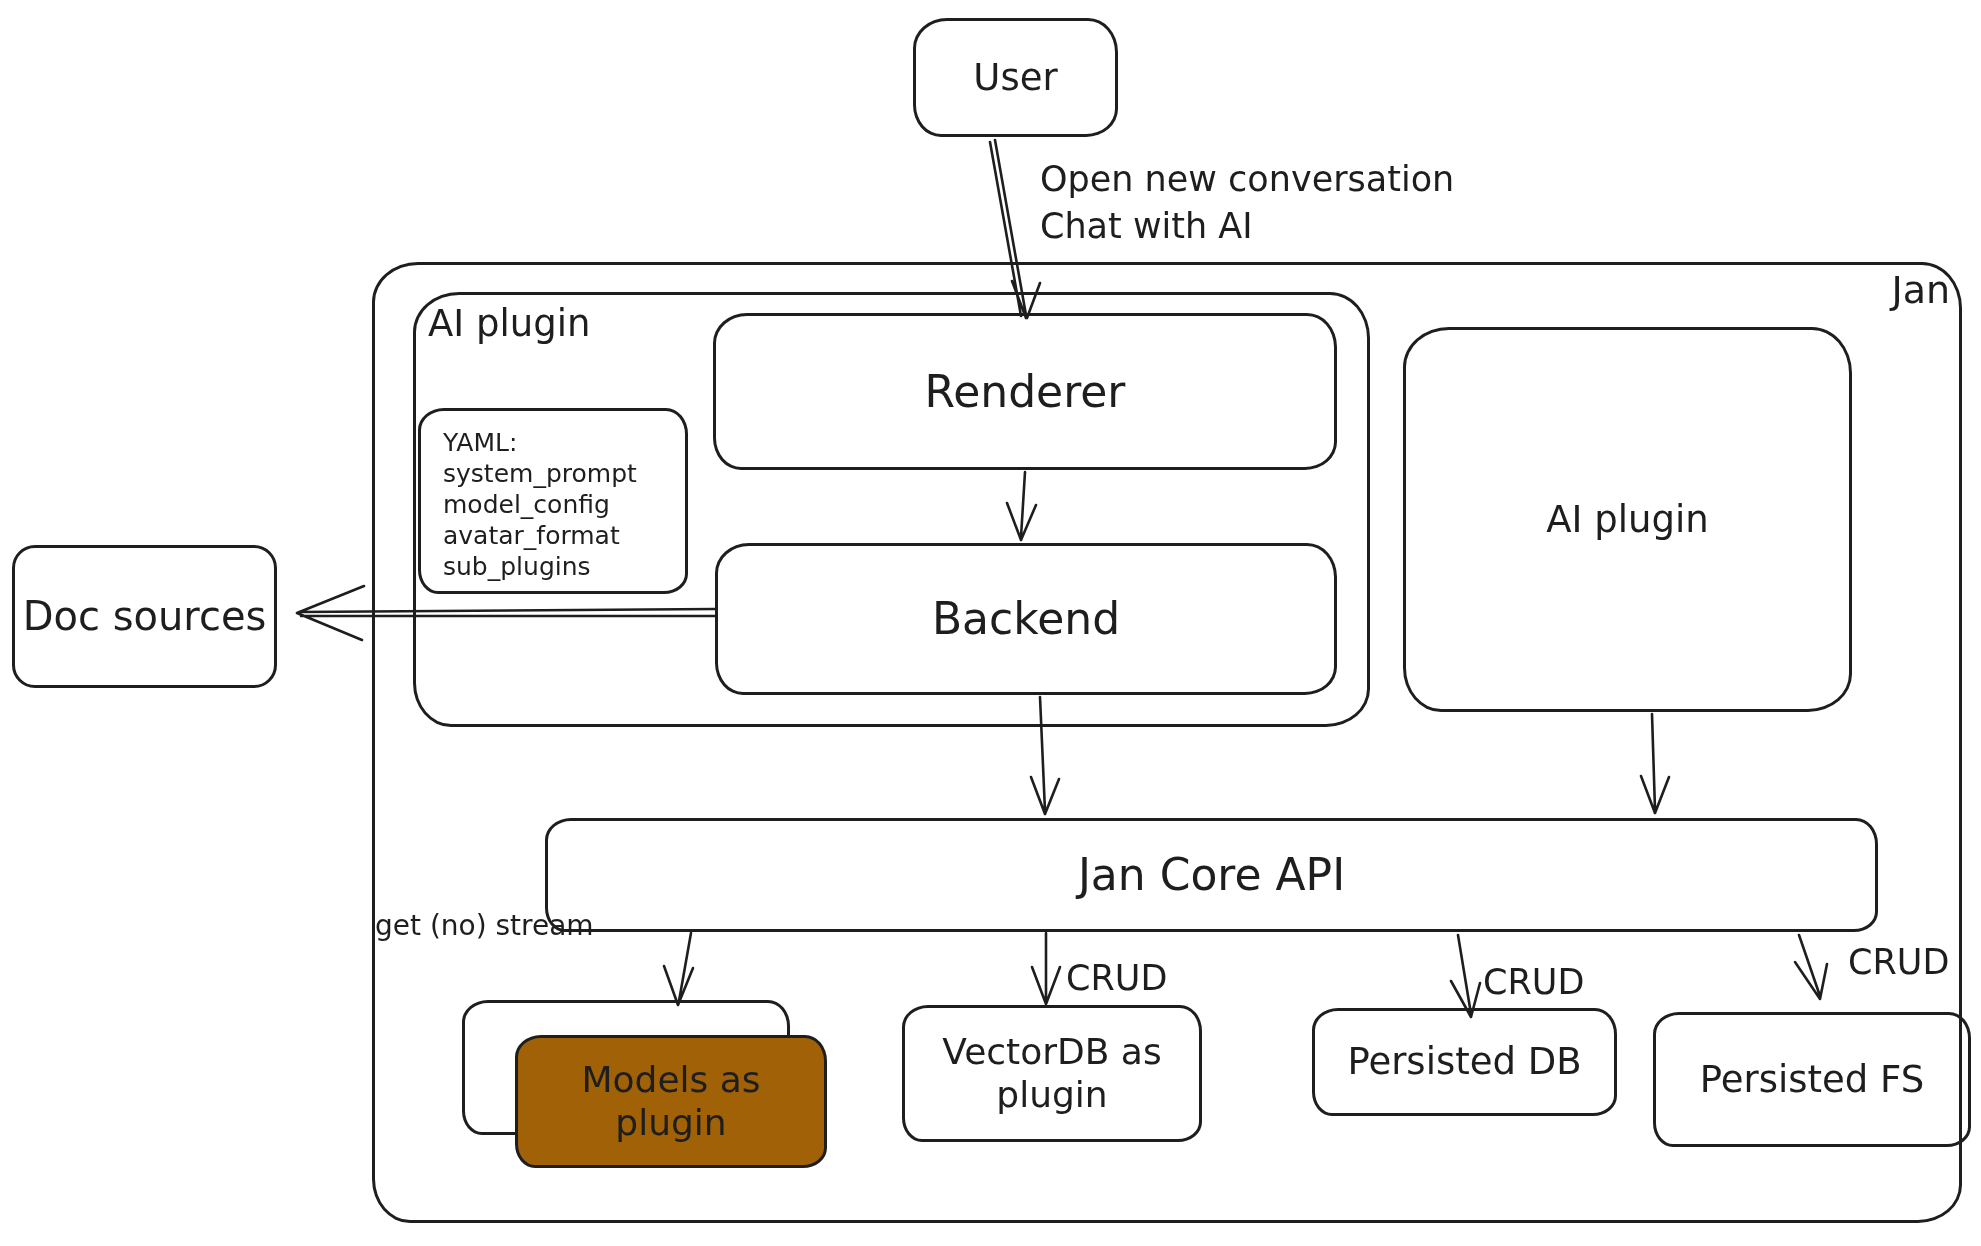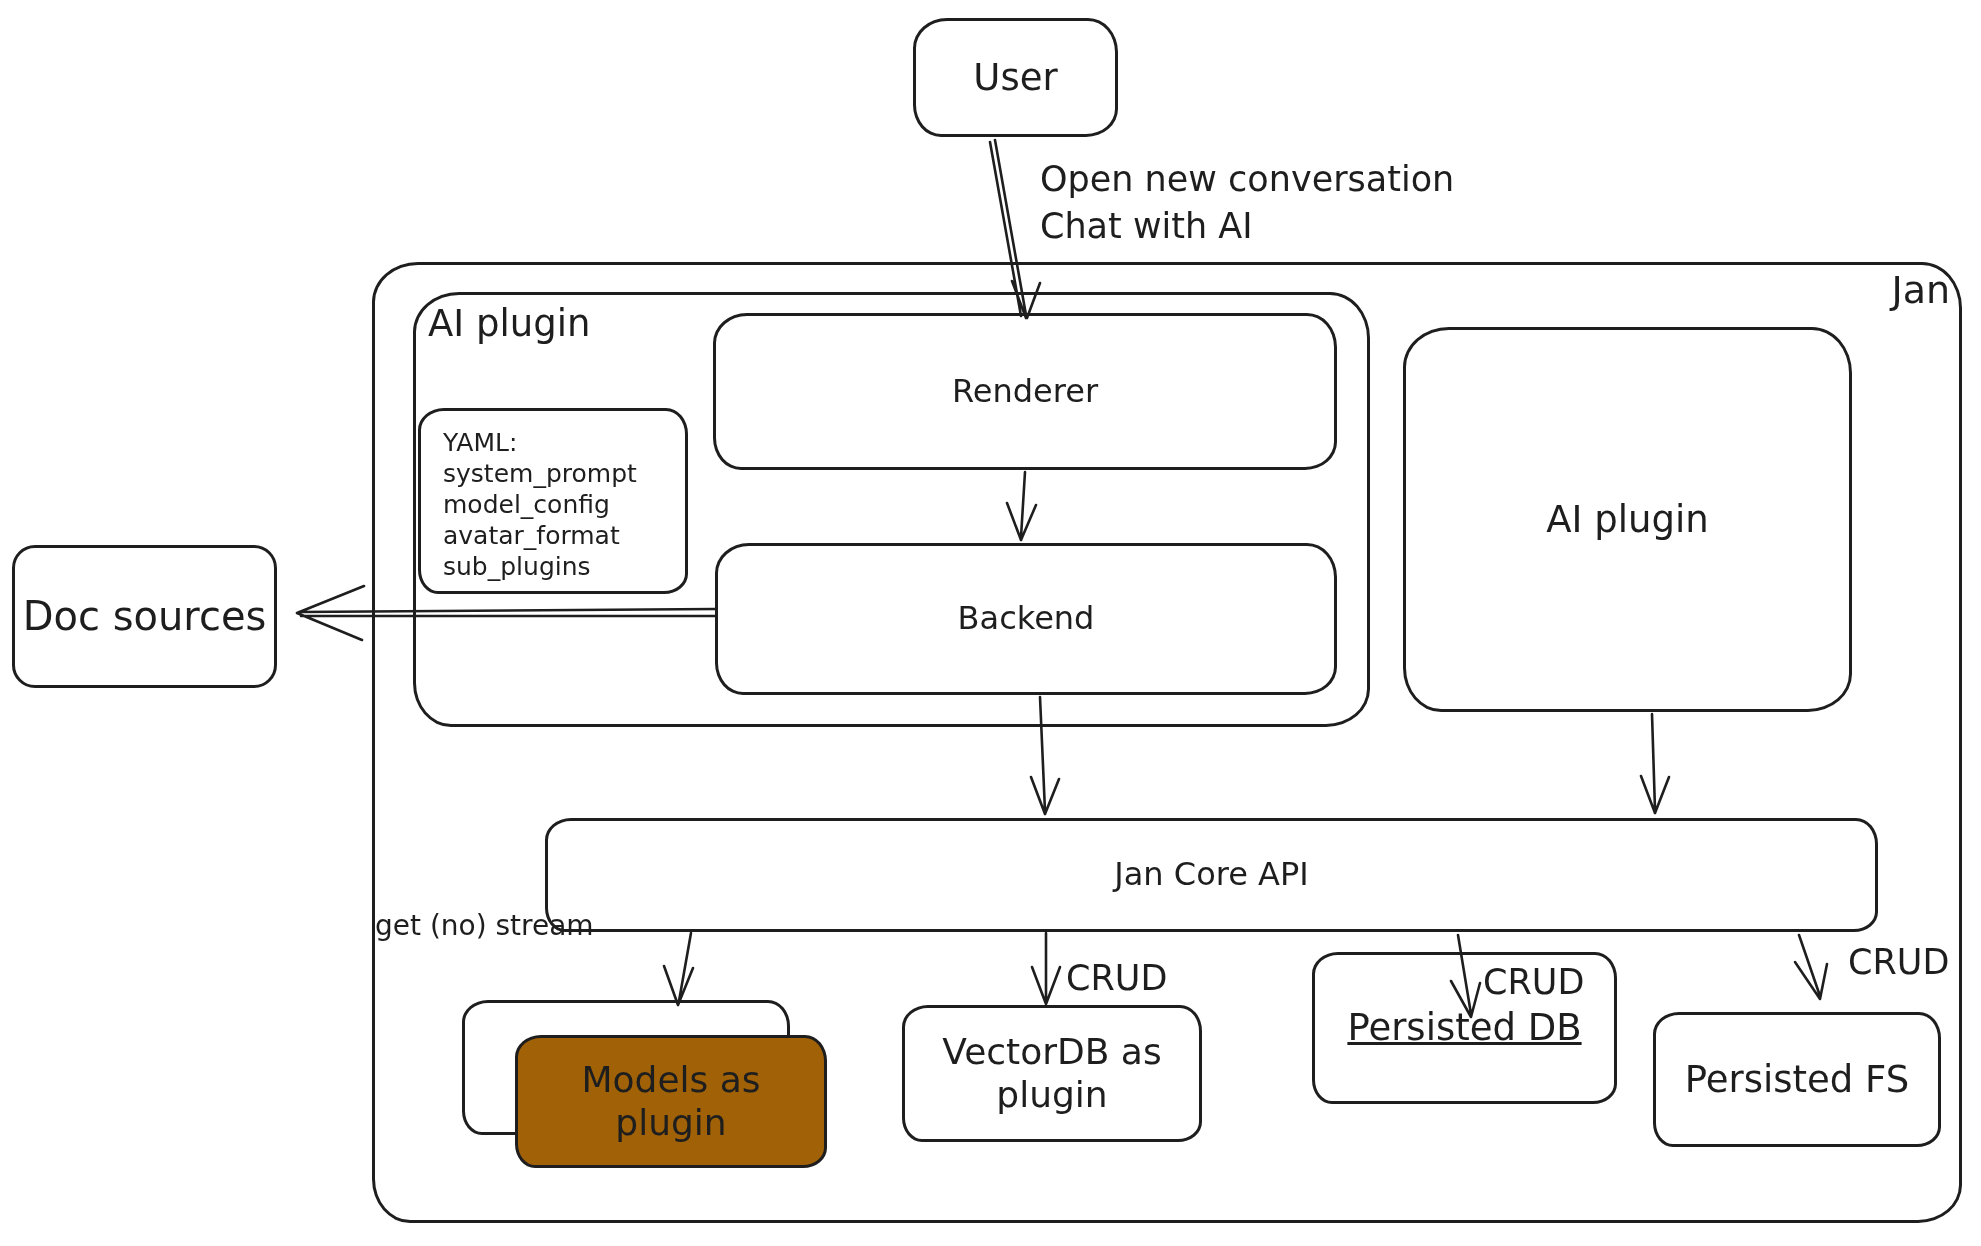--- a/index.html
+++ b/index.html
@@ -13,21 +13,21 @@
   }
   .box{
     position:absolute;
     border:3px solid #1e1e1e;
     background:transparent;
     box-sizing:border-box;
   }
   .node{
     display:flex;align-items:center;justify-content:center;
     text-align:center;
-    font-size:32px;
+    font-size:44px;
     line-height:1.18;
   }
   .rounded-lg{border-radius:46px 40px 44px 38px / 40px 46px 38px 44px;}
   .rounded-md{border-radius:34px 30px 32px 28px / 30px 34px 28px 32px;}
   .rounded-sm{border-radius:26px 22px 24px 20px / 22px 26px 20px 24px;}
   .label{
     position:absolute;
     white-space:nowrap;
     font-size:36px;
   }
@@ -104,25 +104,25 @@
 
   <div class="box rounded-sm" style="left:462px;top:1000px;width:328px;height:135px;"></div>
   <div class="box node rounded-sm" style="left:515px;top:1035px;width:312px;height:133px;font-size:36px;padding:0 26px;background:#a16207;">
     <span>Models as plugin</span>
   </div>
 
   <div class="box node rounded-sm" style="left:902px;top:1005px;width:300px;height:137px;font-size:36px;padding:0 28px;">
     <span>VectorDB as plugin</span>
   </div>
 
-  <div class="box node rounded-sm" style="left:1312px;top:952px;width:305px;height:152px;font-size:37px;text-decoration:underline;">
+  <div class="box node rounded-sm" style="left:1312px;top:1008px;width:305px;height:108px;font-size:37px;">
     <span>Persisted DB</span>
   </div>
 
-  <div class="box node rounded-sm" style="left:1653px;top:1012px;width:288px;height:135px;font-size:37px;">
+  <div class="box node rounded-sm" style="left:1653px;top:1012px;width:318px;height:135px;font-size:37px;">
     <span>Persisted FS</span>
   </div>
 
   <svg class="arrows" viewBox="0 0 1981 1246">
 
     <path d="M995,140 L1026,315 M990,142 L1021,316 M1012,281 L1026,318 M1040,283 L1027,318"></path>
 
     <path d="M1025,472 L1021,537 M1007,503 L1021,540 M1036,505 L1021,540"></path>
 
     <path d="M1040,697 L1045,811 M1031,777 L1045,814 M1059,779 L1045,814"></path>

